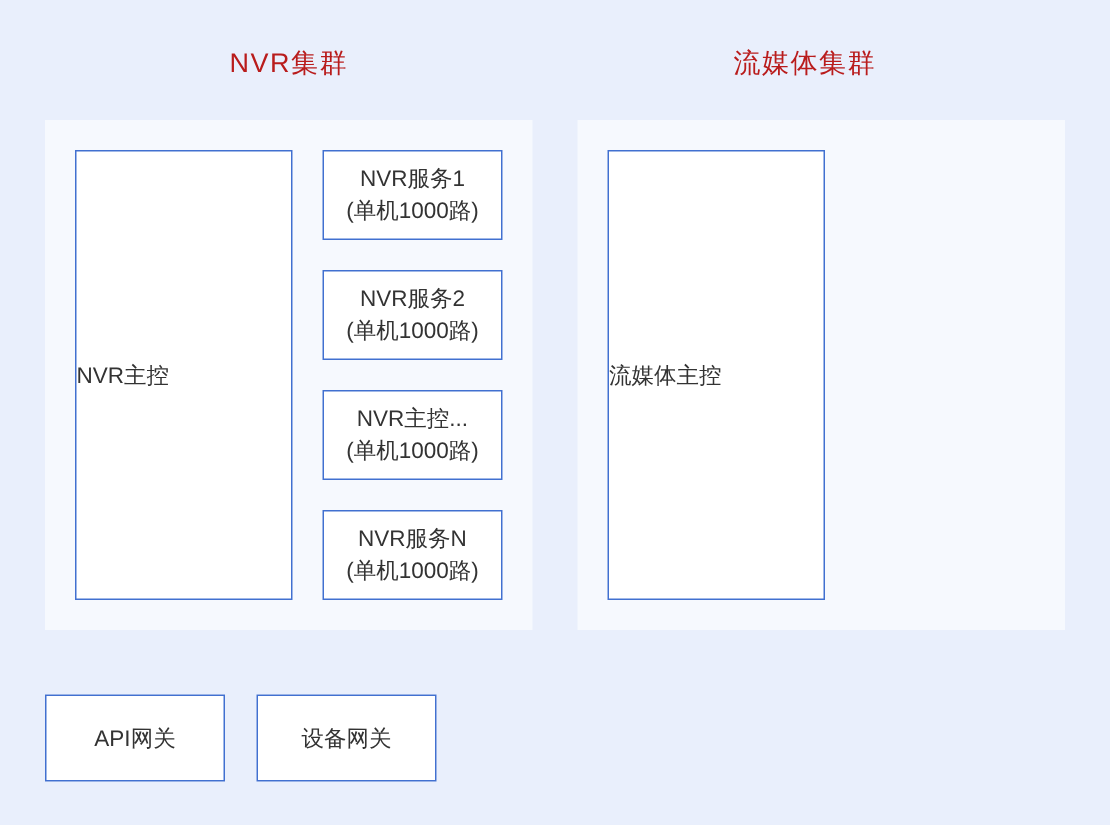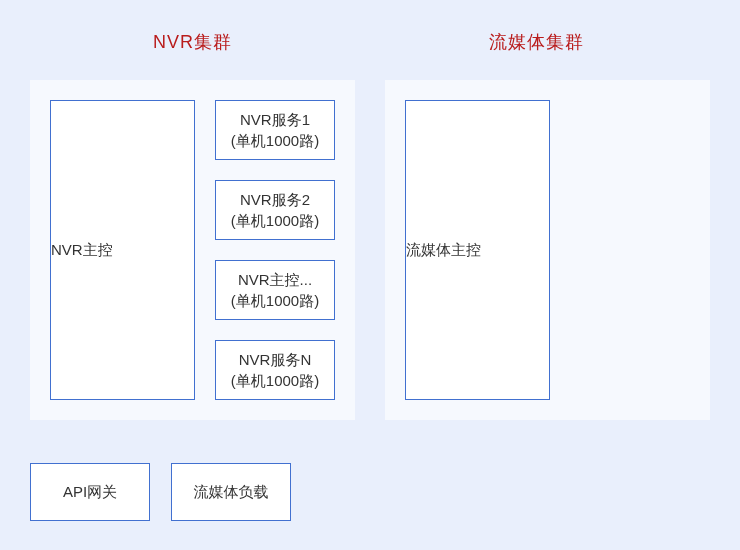--- a/index.html
+++ b/index.html
@@ -119,14 +119,14 @@
 <div class="panel panel-right">
   <div class="box master-box">
     <span>流媒体主控</span>
   </div>
 </div>
 
 <div class="box gateway-box gateway-0">
   <span>API网关</span>
 </div>
 <div class="box gateway-box gateway-1">
-  <span>流媒体负载</span>
+  <span>设备网关</span>
 </div>
 
 </body></html>

